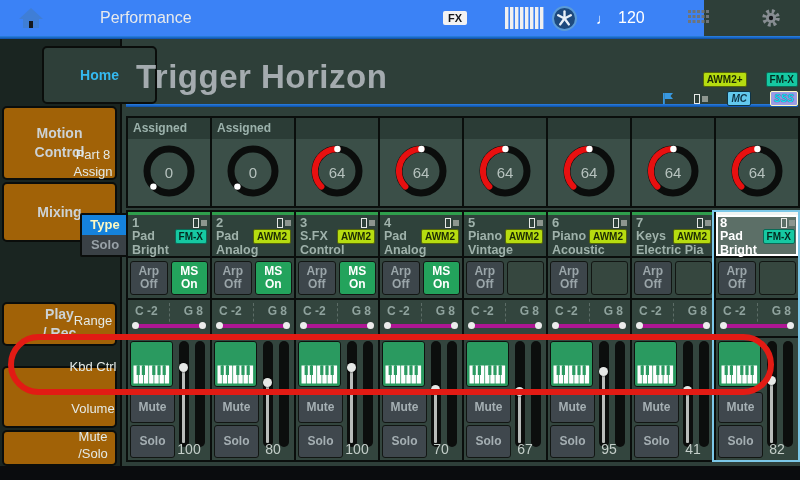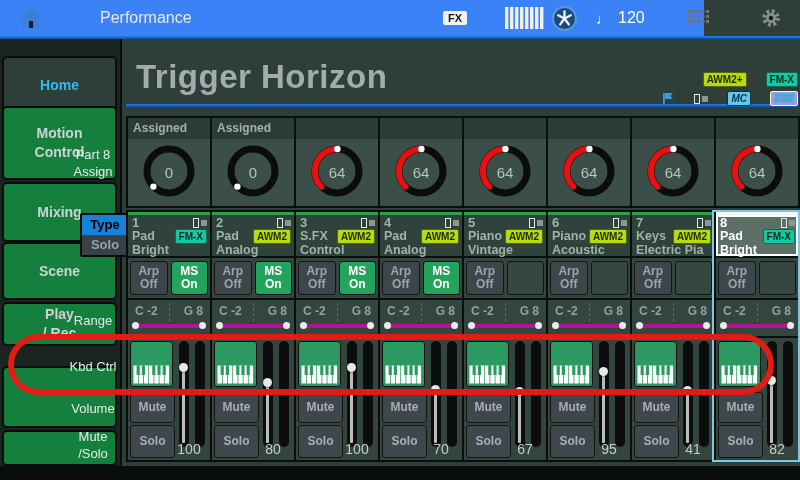--- a/index.html
+++ b/index.html
@@ -14,41 +14,41 @@
   #fx-badge span{background:#f2f2f2;color:#15181c;font-weight:bold;font-size:11px;padding:1px 5px;border-radius:2px;text-align:right;}
   #kbd-icon{left:504px;}
   #ctrl-icon{left:551px;}
   #tempo{left:596px;color:#fff;font-size:16px;}
   #tempo .note{font-size:15px;margin-right:7px;}
   #grid-icon{left:688px;}
   #gear-icon{left:760px;}
   #topline{position:absolute;left:0;top:36px;width:800px;height:3px;background:linear-gradient(#2a82e4,#0c4ea6);}
   
   #sidebar{position:absolute;left:0;top:39px;width:122px;height:427px;background:#1a2521;border-right:2px solid #0a0d0b;box-sizing:border-box;}
-  .side-tab{position:absolute;left:2px;width:115px;background:#15803d;border:2px solid #0a0d0b;border-radius:5px;
+  .side-tab{position:absolute;left:2px;width:115px;background:#a16207;border:2px solid #0a0d0b;border-radius:5px;
             color:#ccd2d5;font-size:14px;font-weight:bold;display:flex;flex-direction:column;align-items:center;justify-content:center;
             box-sizing:border-box;line-height:19px;text-align:center;cursor:default;}
   .side-tab.active{background:#2e3f39;color:#35b9f0;}
   
   #perf-title{position:absolute;left:136px;top:58px;color:#a4abaf;font-size:33px;font-weight:bold;letter-spacing:0.5px;}
   #title-underline{position:absolute;left:126px;top:104px;width:672px;height:3px;background:linear-gradient(#2a7fe0,#0c4ea6);}
   #title-badges{position:absolute;left:640px;top:72px;width:158px;}
   .brow{display:flex;justify-content:flex-end;align-items:center;gap:19px;margin-bottom:2px;}
   .badge{font-size:10px;font-weight:bold;padding:1px 3px;border-radius:2px;line-height:11px;}
   .b-awm2{background:#b6dc10;color:#1c2a04;border:1px solid #55660a;}
   .b-fmx{background:#16c8a2;color:#04291f;border:1px solid #0a6a56;}
   .b-mc{background:#62c8ee;color:#0d3347;border:1px solid #0d3347;font-style:italic;}
   .b-sss{background:#9b9de6;color:#15e0f2;border:1px solid #fef9c3;font-style:italic;text-shadow:0 0 1px #1a1a50;}
   .mini-ind .ia{display:inline-block;width:4px;height:8px;border:1px solid #e6e8e6;vertical-align:middle;}
   .mini-ind .ib{display:inline-block;width:6px;height:6px;background:#8d968f;margin-left:2px;vertical-align:middle;}
   
   .row-label{position:absolute;color:#e4eae7;font-size:13px;font-weight:normal;text-align:center;line-height:17px;width:62px;left:62px;}
   #typename{position:absolute;left:80px;top:213px;width:46px;border:2px solid #0b0e0c;border-radius:2px;overflow:hidden;}
   #typename div{height:20px;line-height:20px;text-align:center;font-size:13px;font-weight:bold;}
-  #type-btn{background:#1582dc;color:#000000;}
+  #type-btn{background:#1582dc;color:#fef9c3;}
   #name-btn{background:#3a4146;color:#98a1a7;}
   
   #knob-row{position:absolute;left:126px;top:116px;width:674px;box-sizing:border-box;display:flex;border:2px solid #0a0e0c;background:#0a0e0c;}
   .knob-cell{flex:1;height:88px;background:#3b4f48;display:flex;flex-direction:column;border-left:2px solid #0a0e0c;box-sizing:border-box;}
   .knob-cell:first-child{border-left:none;}
   .knob-label{height:21px;background:#2b3c36;color:#9cb2ac;font-size:12px;font-weight:bold;line-height:21px;padding-left:5px;}
   .knob-body{flex:1;position:relative;display:flex;align-items:center;justify-content:center;}
   .knob-value{position:absolute;color:#b6c2be;font-size:15px;}
   
   #parts-row{position:absolute;left:126px;top:210px;width:674px;box-sizing:border-box;display:flex;border:2px solid #0a0e0c;background:#0a0e0c;}
@@ -160,32 +160,29 @@
       <svg width="22" height="22" viewBox="0 0 22 22">
         <circle cx="11" cy="11" r="6.5" fill="none" stroke="#878d92" stroke-width="4.5" stroke-dasharray="2.6 2.5"></circle>
         <circle cx="11" cy="11" r="5" fill="#878d92"></circle>
         <circle cx="11" cy="11" r="2.2" fill="#15181c"></circle>
       </svg>
     </div>
   </div>
   <div id="topline"></div>
 
   <div id="sidebar">
-      <div class="side-tab active" style="top: 17px; height: 58px;">
+      <div class="side-tab active" style="top: 7px; height: 58px; margin-left: 40px;">
         <div>Home</div>
       </div>
       <div class="side-tab" style="top: 67px; height: 74px;">
         <div>Motion</div>
         <div>Control</div>
       </div>
       <div class="side-tab" style="top: 143px; height: 60px;">
         <div>Mixing</div>
-      </div>
-      <div class="side-tab" style="top: 203px; height: 58px;">
-        <div>Scene</div>
       </div>
       <div class="side-tab" style="top: 263px; height: 44px;">
         <div>Play</div>
         <div>/ Rec</div>
       </div>
       <div class="side-tab" style="top: 327px; height: 62px;"></div>
       <div class="side-tab" style="top: 391px; height: 36px;"></div>
     </div>
 
   <div id="perf-title">Trigger Horizon</div>

